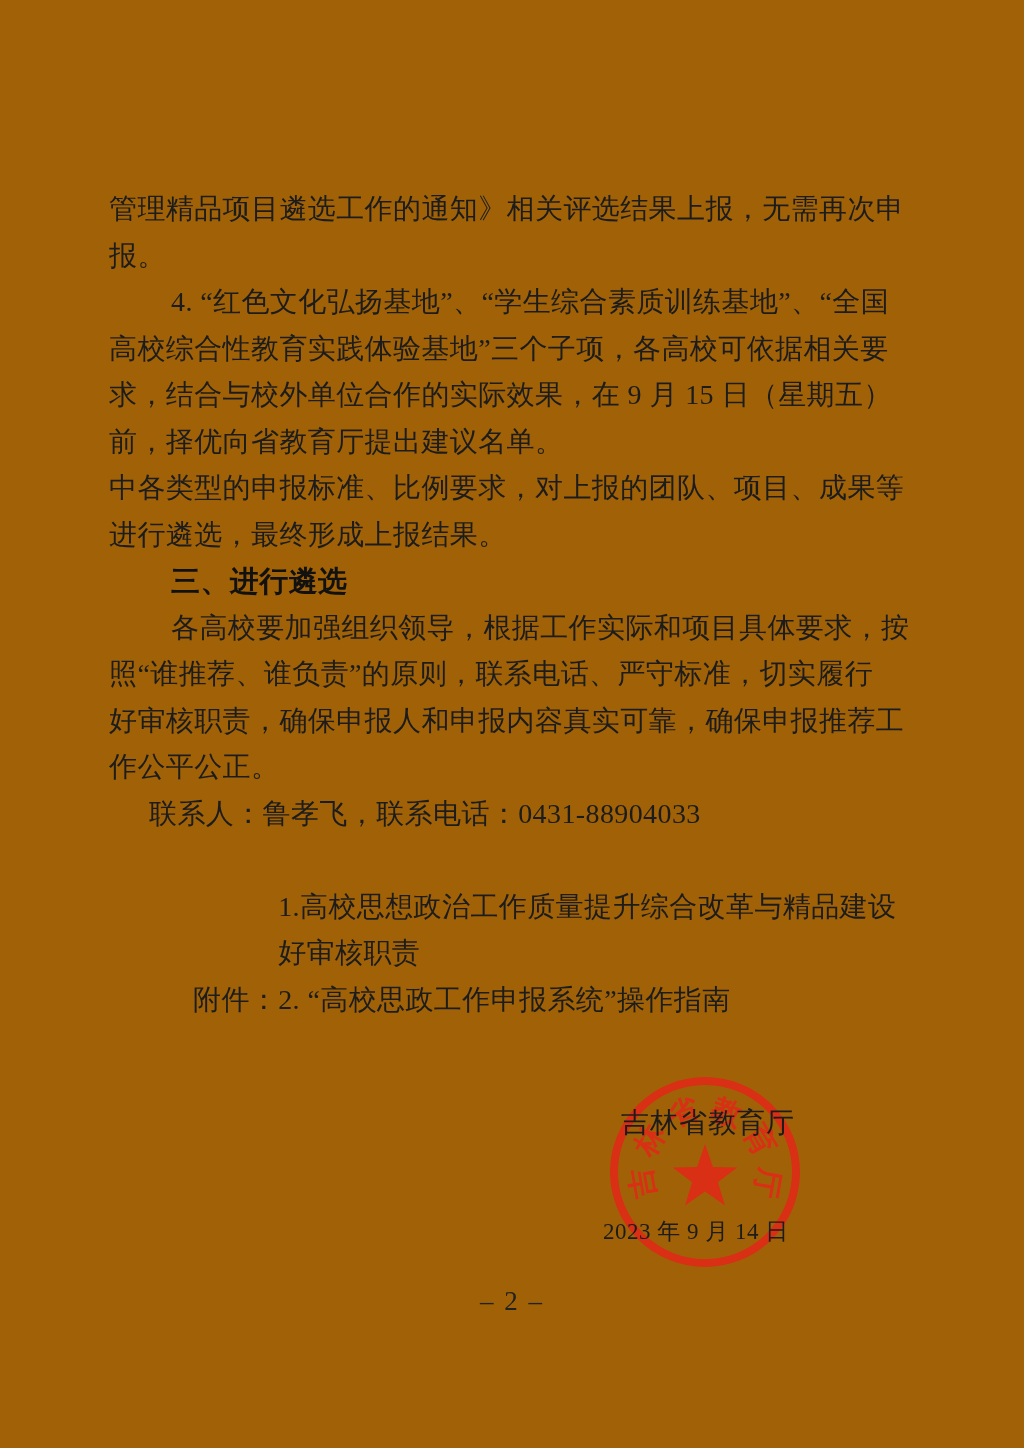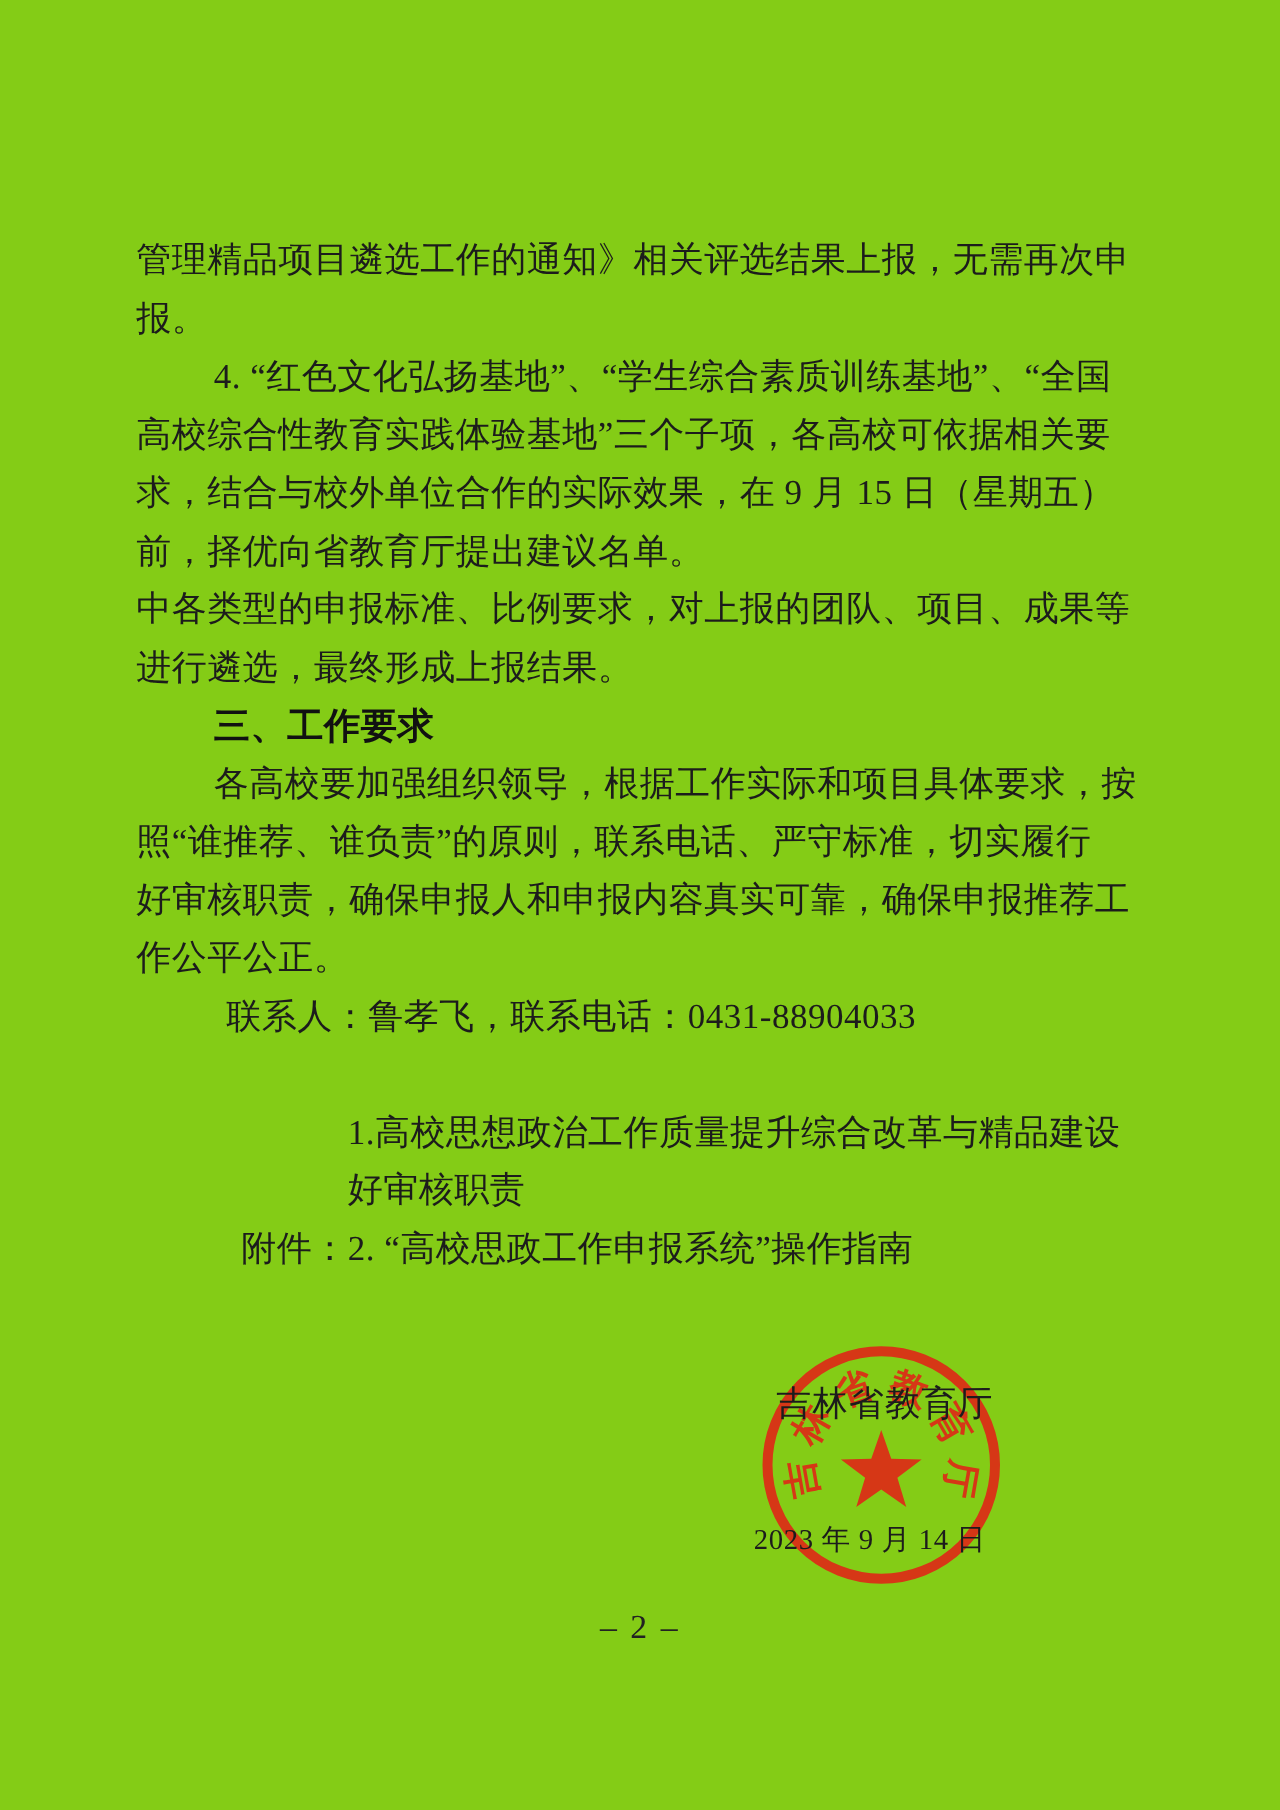--- a/index.html
+++ b/index.html
@@ -1,37 +1,37 @@
 <!DOCTYPE html>
 <html><head>
 <meta charset="utf-8">
 <style>
   * { margin: 0; padding: 0; box-sizing: border-box; }
   html, body { background: #ffffff; }
   .page {
     position: relative;
     width: 1024px;
     height: 1448px;
-    background: #84cc16;
+    background: #a16207;
     overflow: hidden;
     font-family: "Liberation Serif", "DejaVu Serif", serif;
     color: #1c1c1c;
   }
   .text-flow {
     position: absolute;
     left: 109px;
     top: 186px;
     width: 800px;
     font-size: 28px;
     line-height: 46.5px;
     letter-spacing: 0.4px;
   }
   .line { white-space: nowrap; height: 46.5px; }
   .indent { text-indent: 62px; }
-  .indent3 { margin-left: 72px; }
+  .indent3 { margin-left: 40px; }
   .heading {
     font-family: "Liberation Sans", "DejaVu Sans", sans-serif;
     font-weight: bold;
     font-size: 29px;
     text-indent: 62px;
     height: 46.5px;
     line-height: 46.5px;
     white-space: nowrap;
     color: #111111;
   }
@@ -95,21 +95,21 @@
   <div class="text-flow">
     <div class="line">管理精品项目遴选工作的通知》相关评选结果上报，无需再次申</div>
     <div class="line">报。</div>
     <div class="line indent">4. “红色文化弘扬基地”、“学生综合素质训练基地”、“全国</div>
     <div class="line">高校综合性教育实践体验基地”三个子项，各高校可依据相关要</div>
     <div class="line">求，结合与校外单位合作的实际效果，在 9 月 15 日（星期五）</div>
     <div class="line">前，择优向省教育厅提出建议名单。</div>
     <div class="line">中各类型的申报标准、比例要求，对上报的团队、项目、成果等</div>
     <div class="line">进行遴选，最终形成上报结果。</div>
 
-    <div class="heading">三、工作要求</div>
+    <div class="heading">三、进行遴选</div>
 
     <div class="line indent">各高校要加强组织领导，根据工作实际和项目具体要求，按</div>
     <div class="line">照“谁推荐、谁负责”的原则，联系电话、严守标准，切实履行</div>
     <div class="line">好审核职责，确保申报人和申报内容真实可靠，确保申报推荐工</div>
     <div class="line">作公平公正。</div>
 
     <div class="line indent3">联系人：鲁孝飞，联系电话：0431-88904033</div>
 
     <div class="spacer"></div>
 

